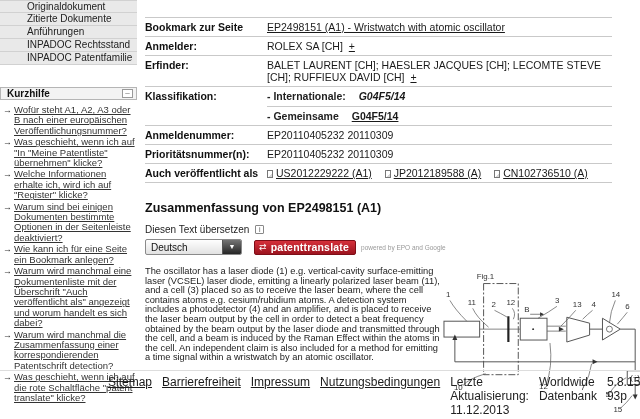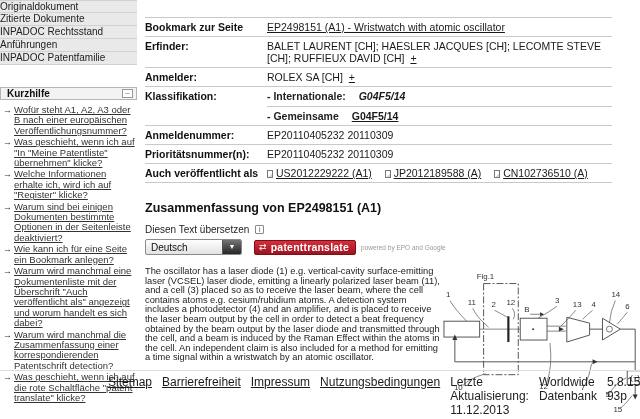--- a/index.html
+++ b/index.html
@@ -3,21 +3,21 @@
 <meta charset="utf-8">
 <style>
   * { margin:0; padding:0; box-sizing:border-box; }
   html,body { width:640px; height:419px; background:#fff; overflow:hidden;
     font-family:"Liberation Sans","DejaVu Sans",sans-serif; color:#1a1a1a; }
   .page { position:relative; width:640px; height:419px; }
 
   
   .sidebar { position:absolute; left:0; top:0; width:137px; }
   .nav-item { height:13px; line-height:12px; font-size:10px; color:#222;
-    background:#e9e9e9; border-bottom:1px solid #d1d1d1; padding-left:0; cursor:pointer; }
+    background:#e9e9e9; border-bottom:1px solid #d1d1d1; padding-left:27px; cursor:pointer; }
   .nav-item:first-child { border-top:1px solid #d1d1d1; }
 
   .help-panel { position:absolute; left:0; top:87px; width:137px; }
   .help-header { display:flex; justify-content:space-between; align-items:center;
     border:1px solid #b5b5b5; background:#f3f3f3; height:13px; padding:0 3px 0 6px; }
   .help-title { font-size:10px; font-weight:bold; color:#111; }
   .help-minus { width:11px; height:9px; border:1px solid #9a9a9a; background:#fff;
     font-size:8px; line-height:6px; text-align:center; color:#666; cursor:pointer; }
   .help-list { padding:5px 1px 0 3px; }
   .help-item { display:flex; font-size:9.5px; line-height:10.4px; color:#333; margin-bottom:1px; cursor:pointer; }
@@ -78,22 +78,22 @@
   .footer-static { color:#222; }
 </style>
 </head>
 <body>
 
 <div class="page">
 
   <div class="sidebar">
     <div class="nav-item">Originaldokument</div>
     <div class="nav-item">Zitierte Dokumente</div>
+    <div class="nav-item">Anführungen</div>
     <div class="nav-item">INPADOC Rechtsstand</div>
-    <div class="nav-item">Anführungen</div>
     <div class="nav-item">INPADOC Patentfamilie</div>
   </div>
 
   <div class="help-panel">
     <div class="help-header">
       <span class="help-title">Kurzhilfe</span>
       <span class="help-minus">–</span>
     </div>
     <div class="help-list">
       <div class="help-item">
@@ -133,31 +133,31 @@
 
   <div class="main">
     <div class="details">
 
       <div class="detail-row">
         <div class="detail-label">Bookmark zur Seite</div>
         <div class="detail-value"><span class="lnk">EP2498151 (A1) - Wristwatch with atomic oscillator</span></div>
       </div>
 
       <div class="detail-row">
+        <div class="detail-label">Anmelder:</div>
+        <div class="detail-value">
+          <span>ROLEX SA [CH]</span>
+          <span class="plus-lnk">+</span>
+        </div>
+      </div>
+
+      <div class="detail-row">
         <div class="detail-label">Erfinder:</div>
         <div class="detail-value">
           <span>BALET LAURENT [CH]; HAESLER JACQUES [CH]; LECOMTE STEVE [CH]; RUFFIEUX DAVID [CH]</span>
-          <span class="plus-lnk">+</span>
-        </div>
-      </div>
-
-      <div class="detail-row">
-        <div class="detail-label">Anmelder:</div>
-        <div class="detail-value">
-          <span>ROLEX SA [CH]</span>
           <span class="plus-lnk">+</span>
         </div>
       </div>
 
       <div class="detail-row">
         <div class="detail-label">Klassifikation:</div>
         <div class="klass-value">
           <div class="klass-sub1">
             <span class="klass-prefix">- Internationale:</span>
             <span class="klass-intl">G04F5/14</span>

